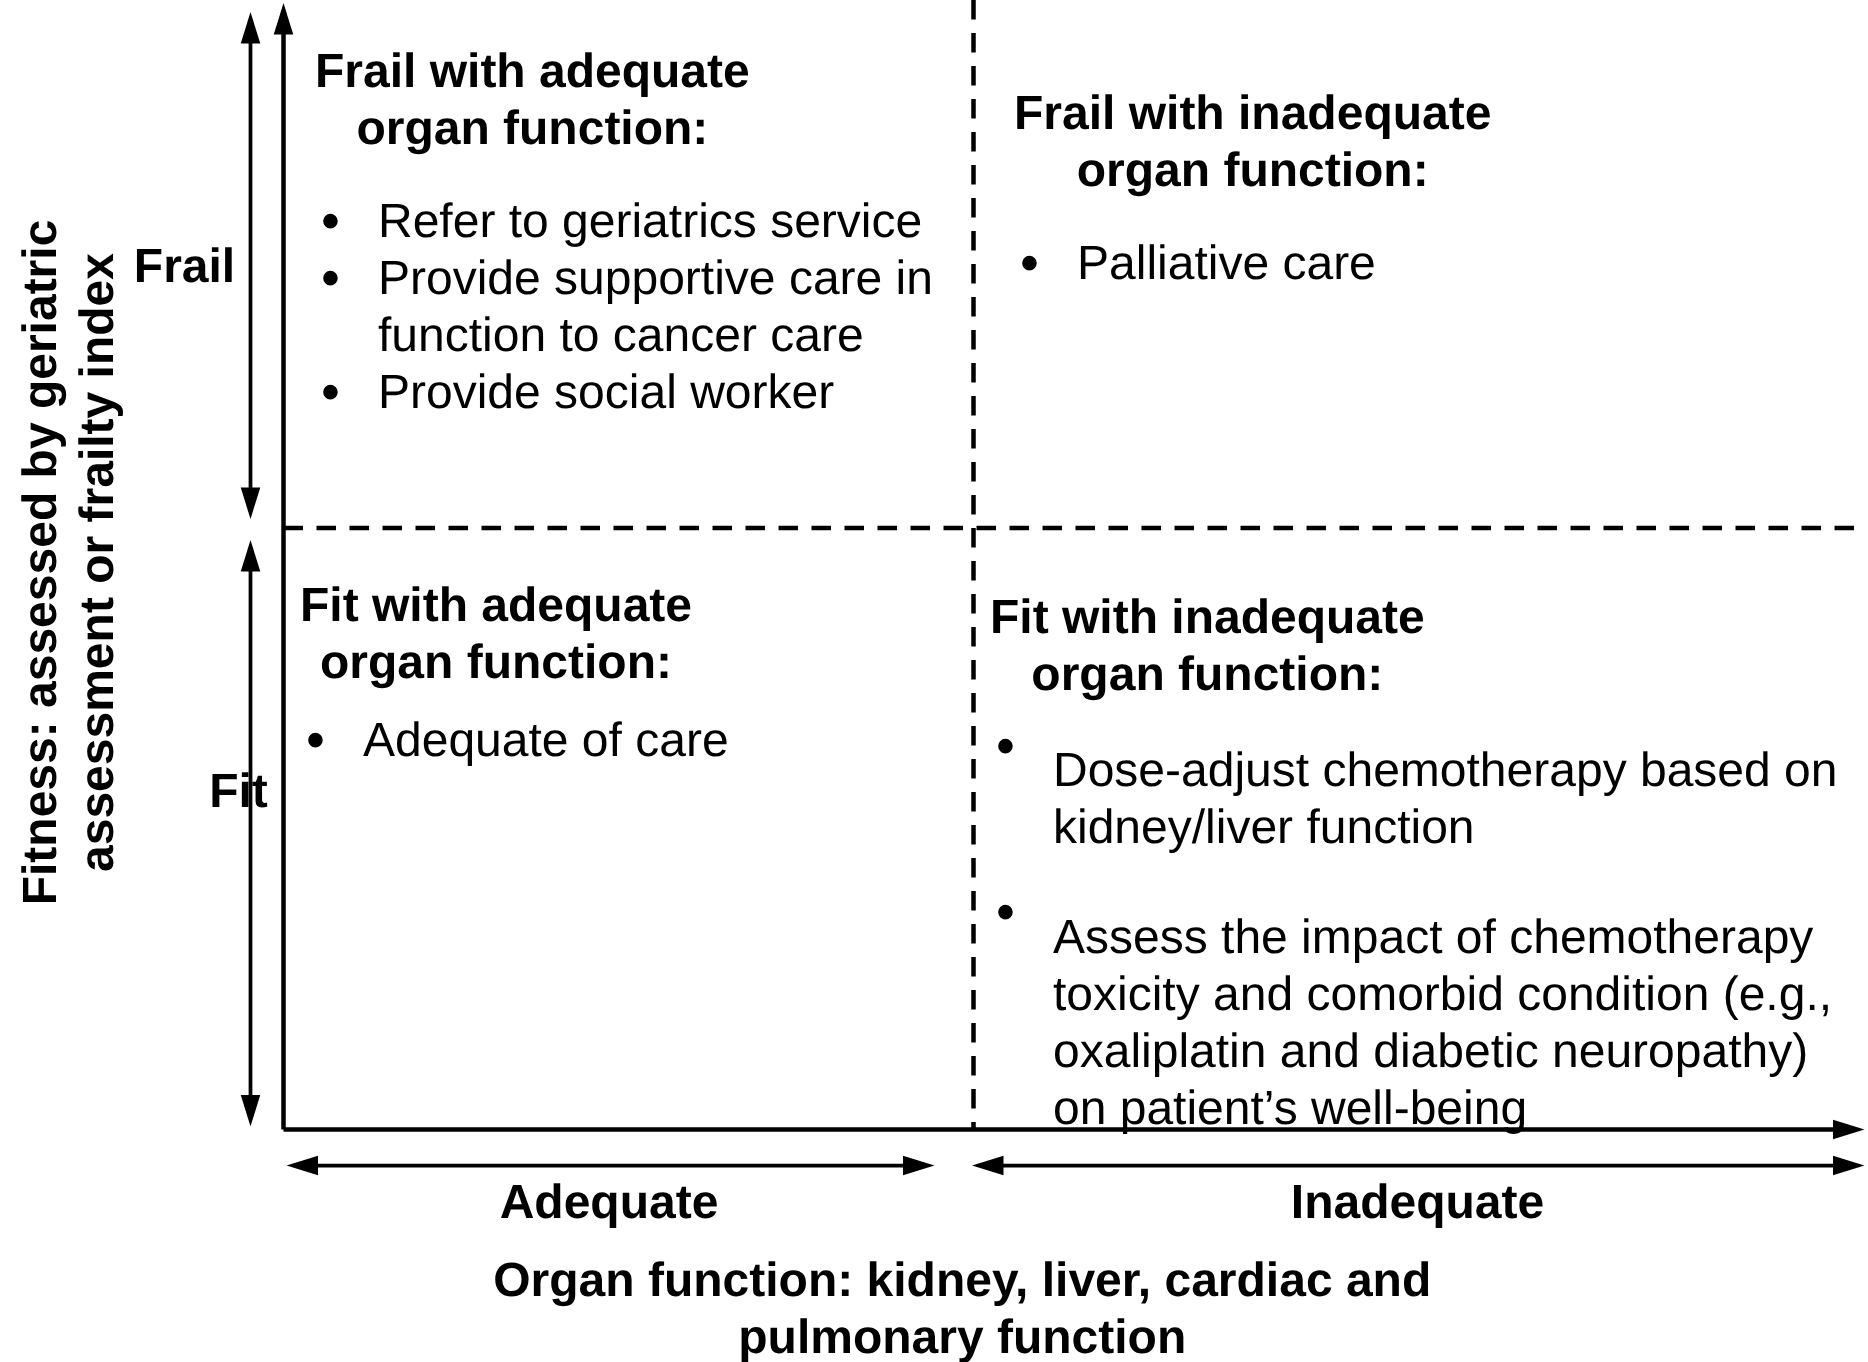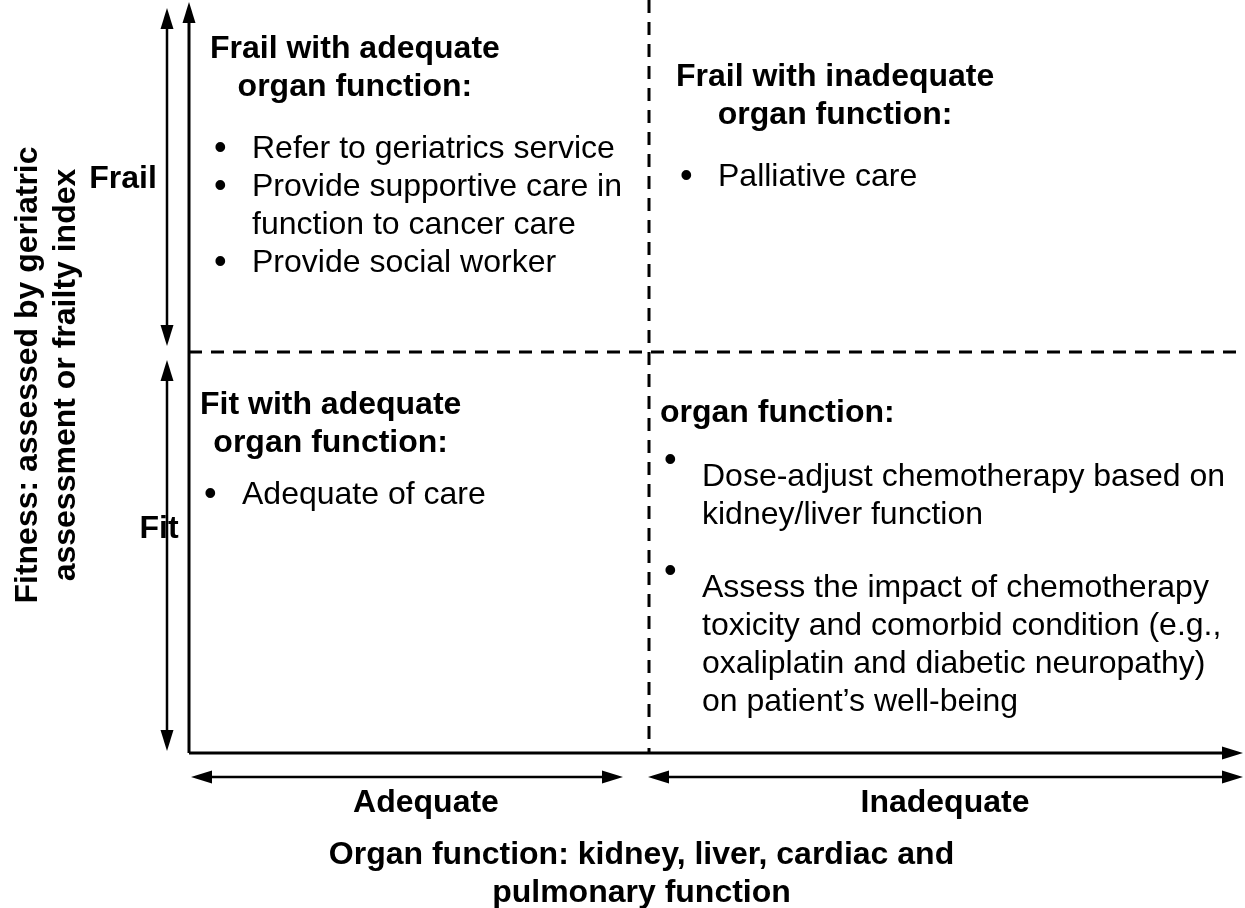--- a/index.html
+++ b/index.html
@@ -151,35 +151,36 @@
     <ul class="q-bullets">
       <li>
         <span class="dot">•</span>
         <span class="btxt">Adequate of care</span>
       </li>
     </ul>
   </div>
 
   <div class="q br">
     <div class="q-heading">
+      <div>Fit with inadequate</div>
       <div>organ function:</div>
     </div>
     <ul class="q-bullets">
       <li>
         <span class="dot">•</span>
         <span class="btxt">Dose-adjust chemotherapy based on kidney/liver function</span>
       </li>
       <li>
         <span class="dot">•</span>
         <span class="btxt">Assess the impact of chemotherapy toxicity and comorbid condition (e.g., oxaliplatin and diabetic neuropathy) on patient’s well-being</span>
       </li>
     </ul>
   </div>
 
-  <div class="abs centered seg-label" style="left:426px; top:801px;">Adequate</div>
+  <div class="abs centered seg-label" style="left:406px; top:801px;">Adequate</div>
   <div class="abs centered seg-label" style="left:945px; top:801px;">Inadequate</div>
 
   <div class="abs xaxis-title">
     <div>Organ function: kidney, liver, cardiac and</div>
     <div>pulmonary function</div>
   </div>
 
 </div>
 
 </body></html>

